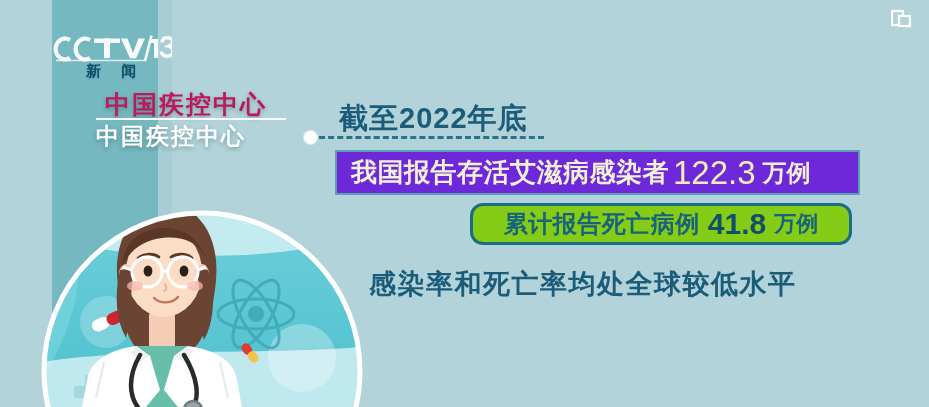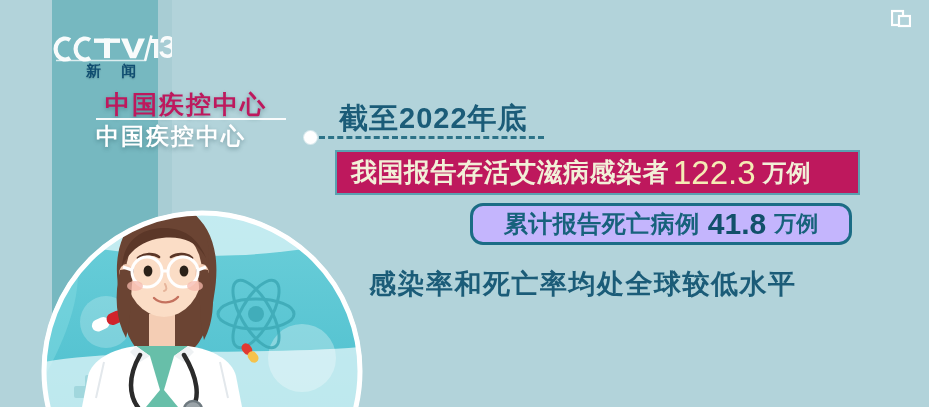--- a/index.html
+++ b/index.html
@@ -146,21 +146,21 @@
     white-space: nowrap;
   }
 
   
   .banner-dark {
     position: absolute;
     left: 335px;
     top: 150px;
     width: 525px;
     height: 45px;
-    background: #be185d;
+    background: #6d28d9;
     border: 2px solid #5aa0b0;
     box-sizing: border-box;
     display: flex;
     align-items: center;
     padding-left: 14px;
     white-space: nowrap;
   }
   .banner-dark .txt {
     color: #f2f0d8;
     font-size: 26px;
@@ -182,21 +182,21 @@
     margin-left: 4px;
   }
 
   
   .banner-pill {
     position: absolute;
     left: 470px;
     top: 203px;
     width: 382px;
     height: 42px;
-    background: #c4b5fd;
+    background: #84cc16;
     border: 3px solid #1b6c85;
     border-radius: 13px;
     box-sizing: border-box;
     display: flex;
     align-items: center;
     justify-content: center;
     white-space: nowrap;
   }
   .banner-pill .txt {
     color: #17627c;

